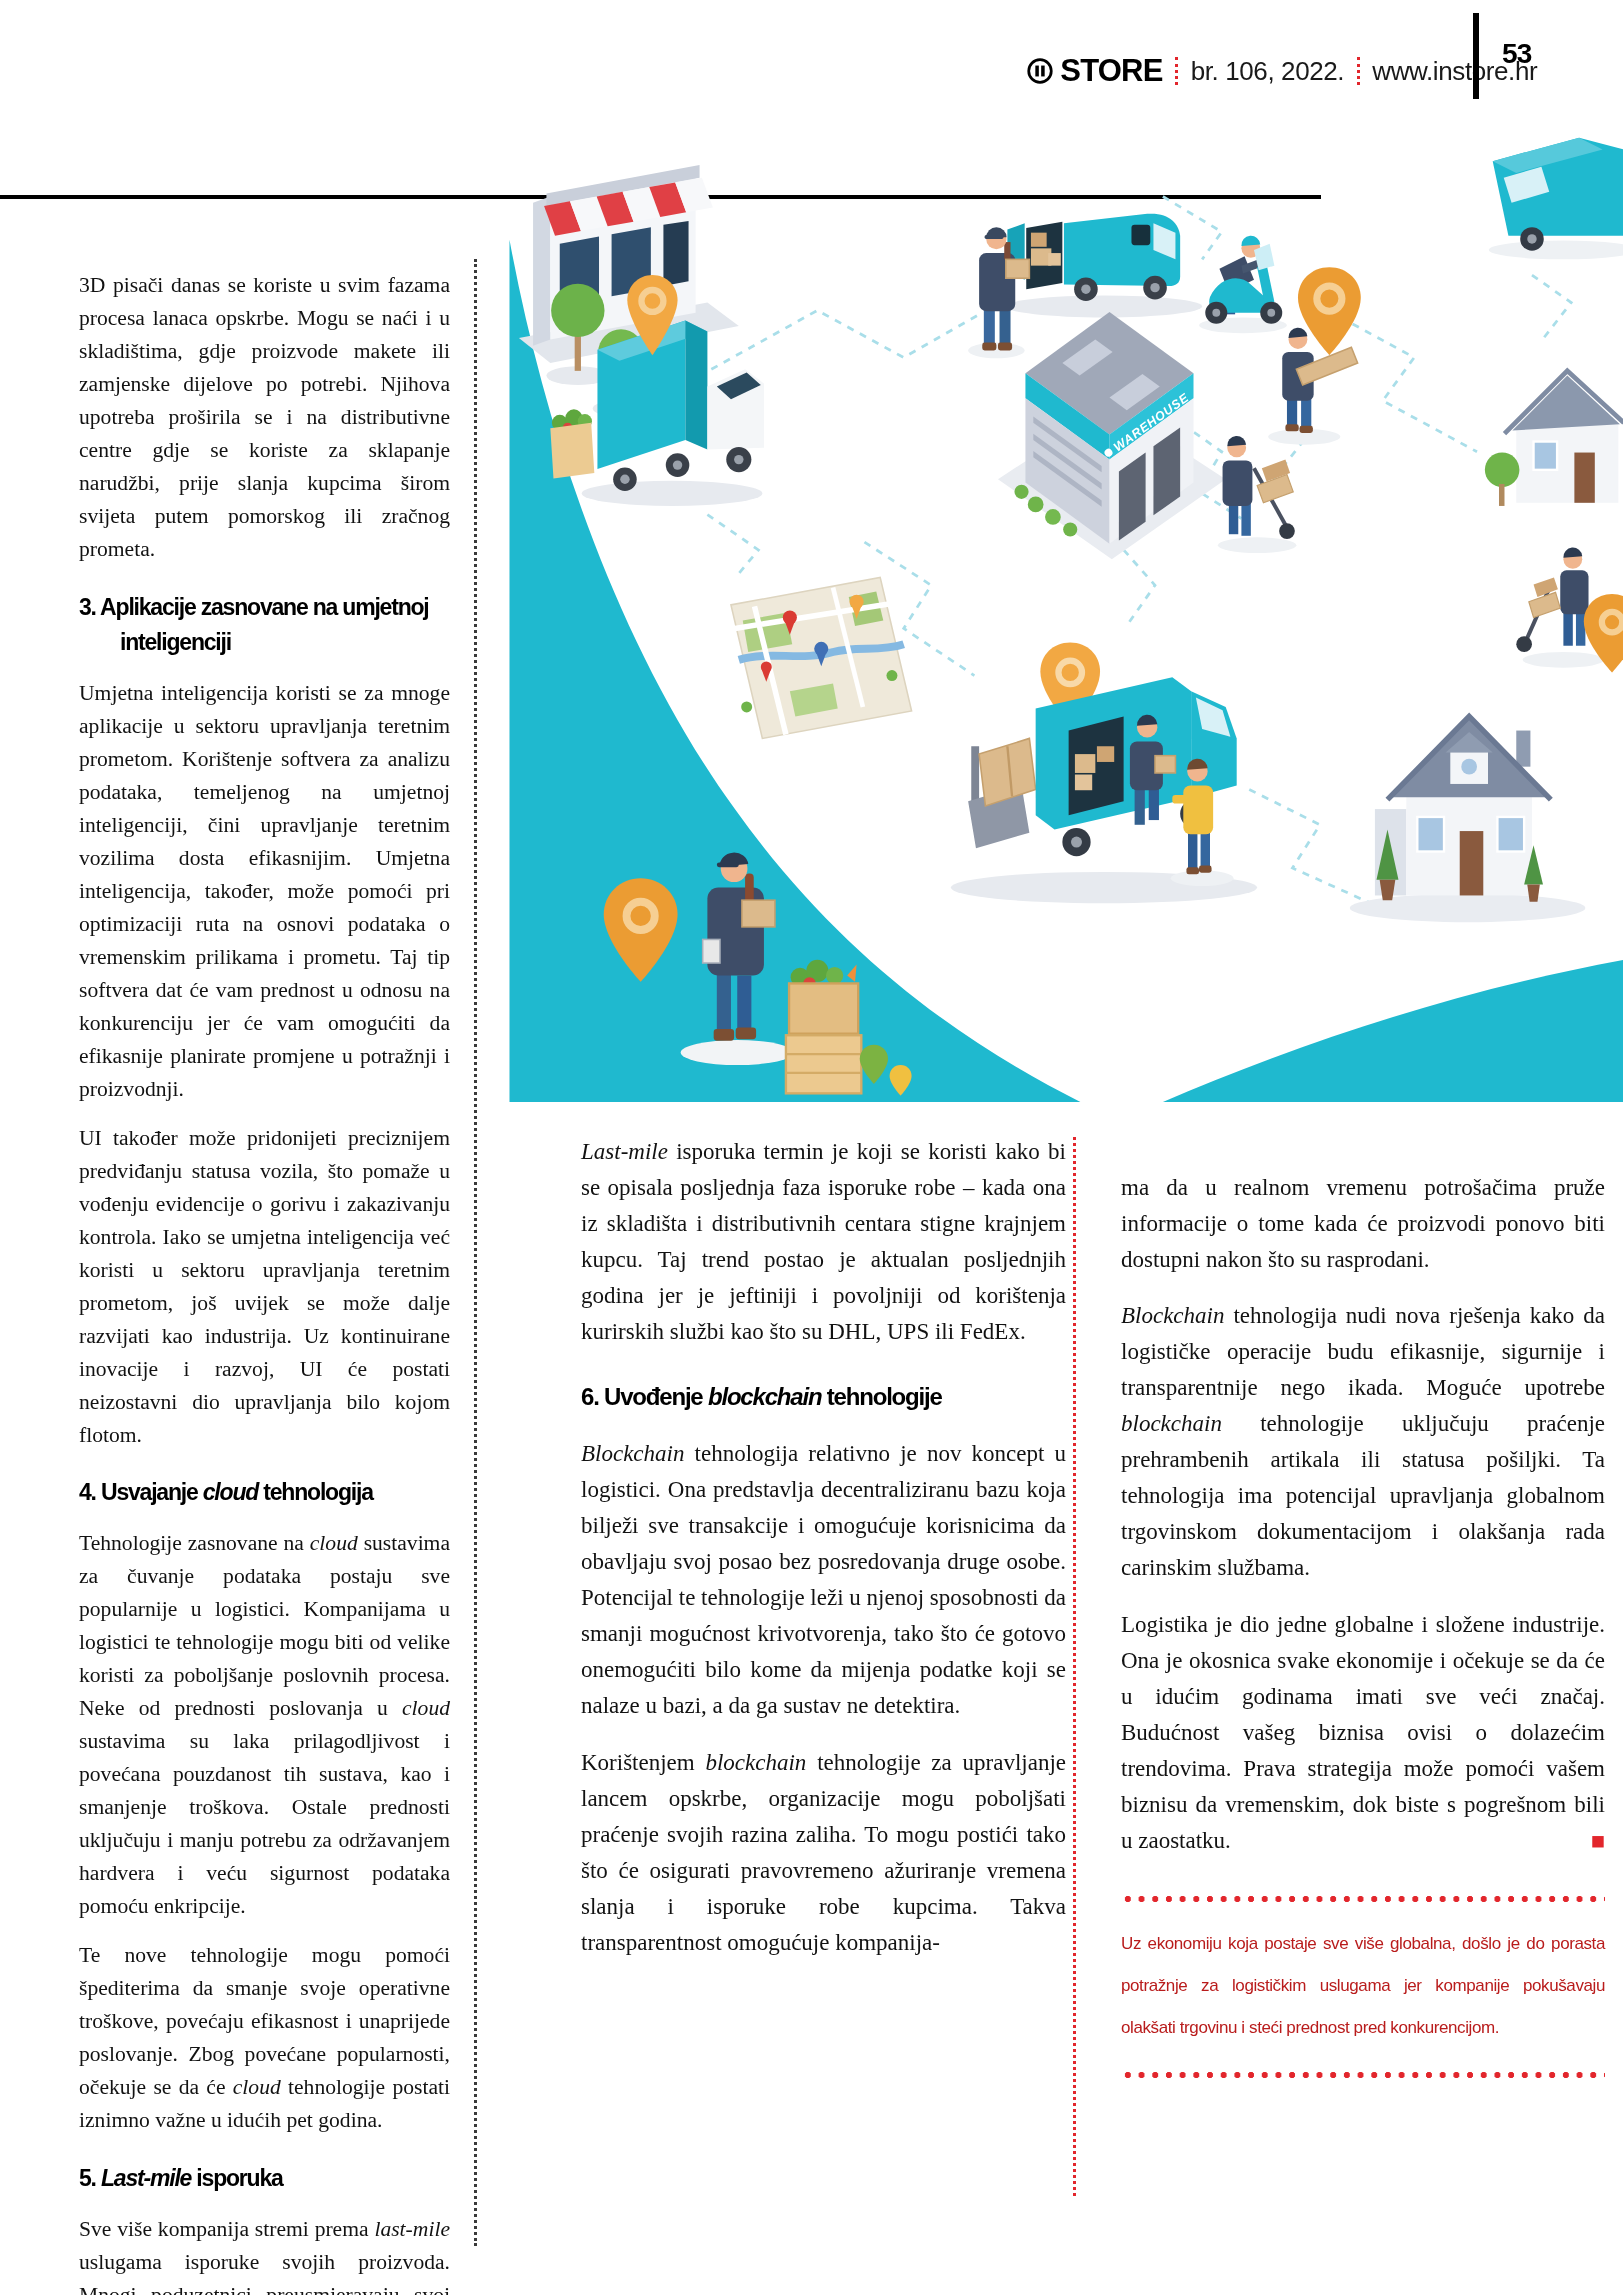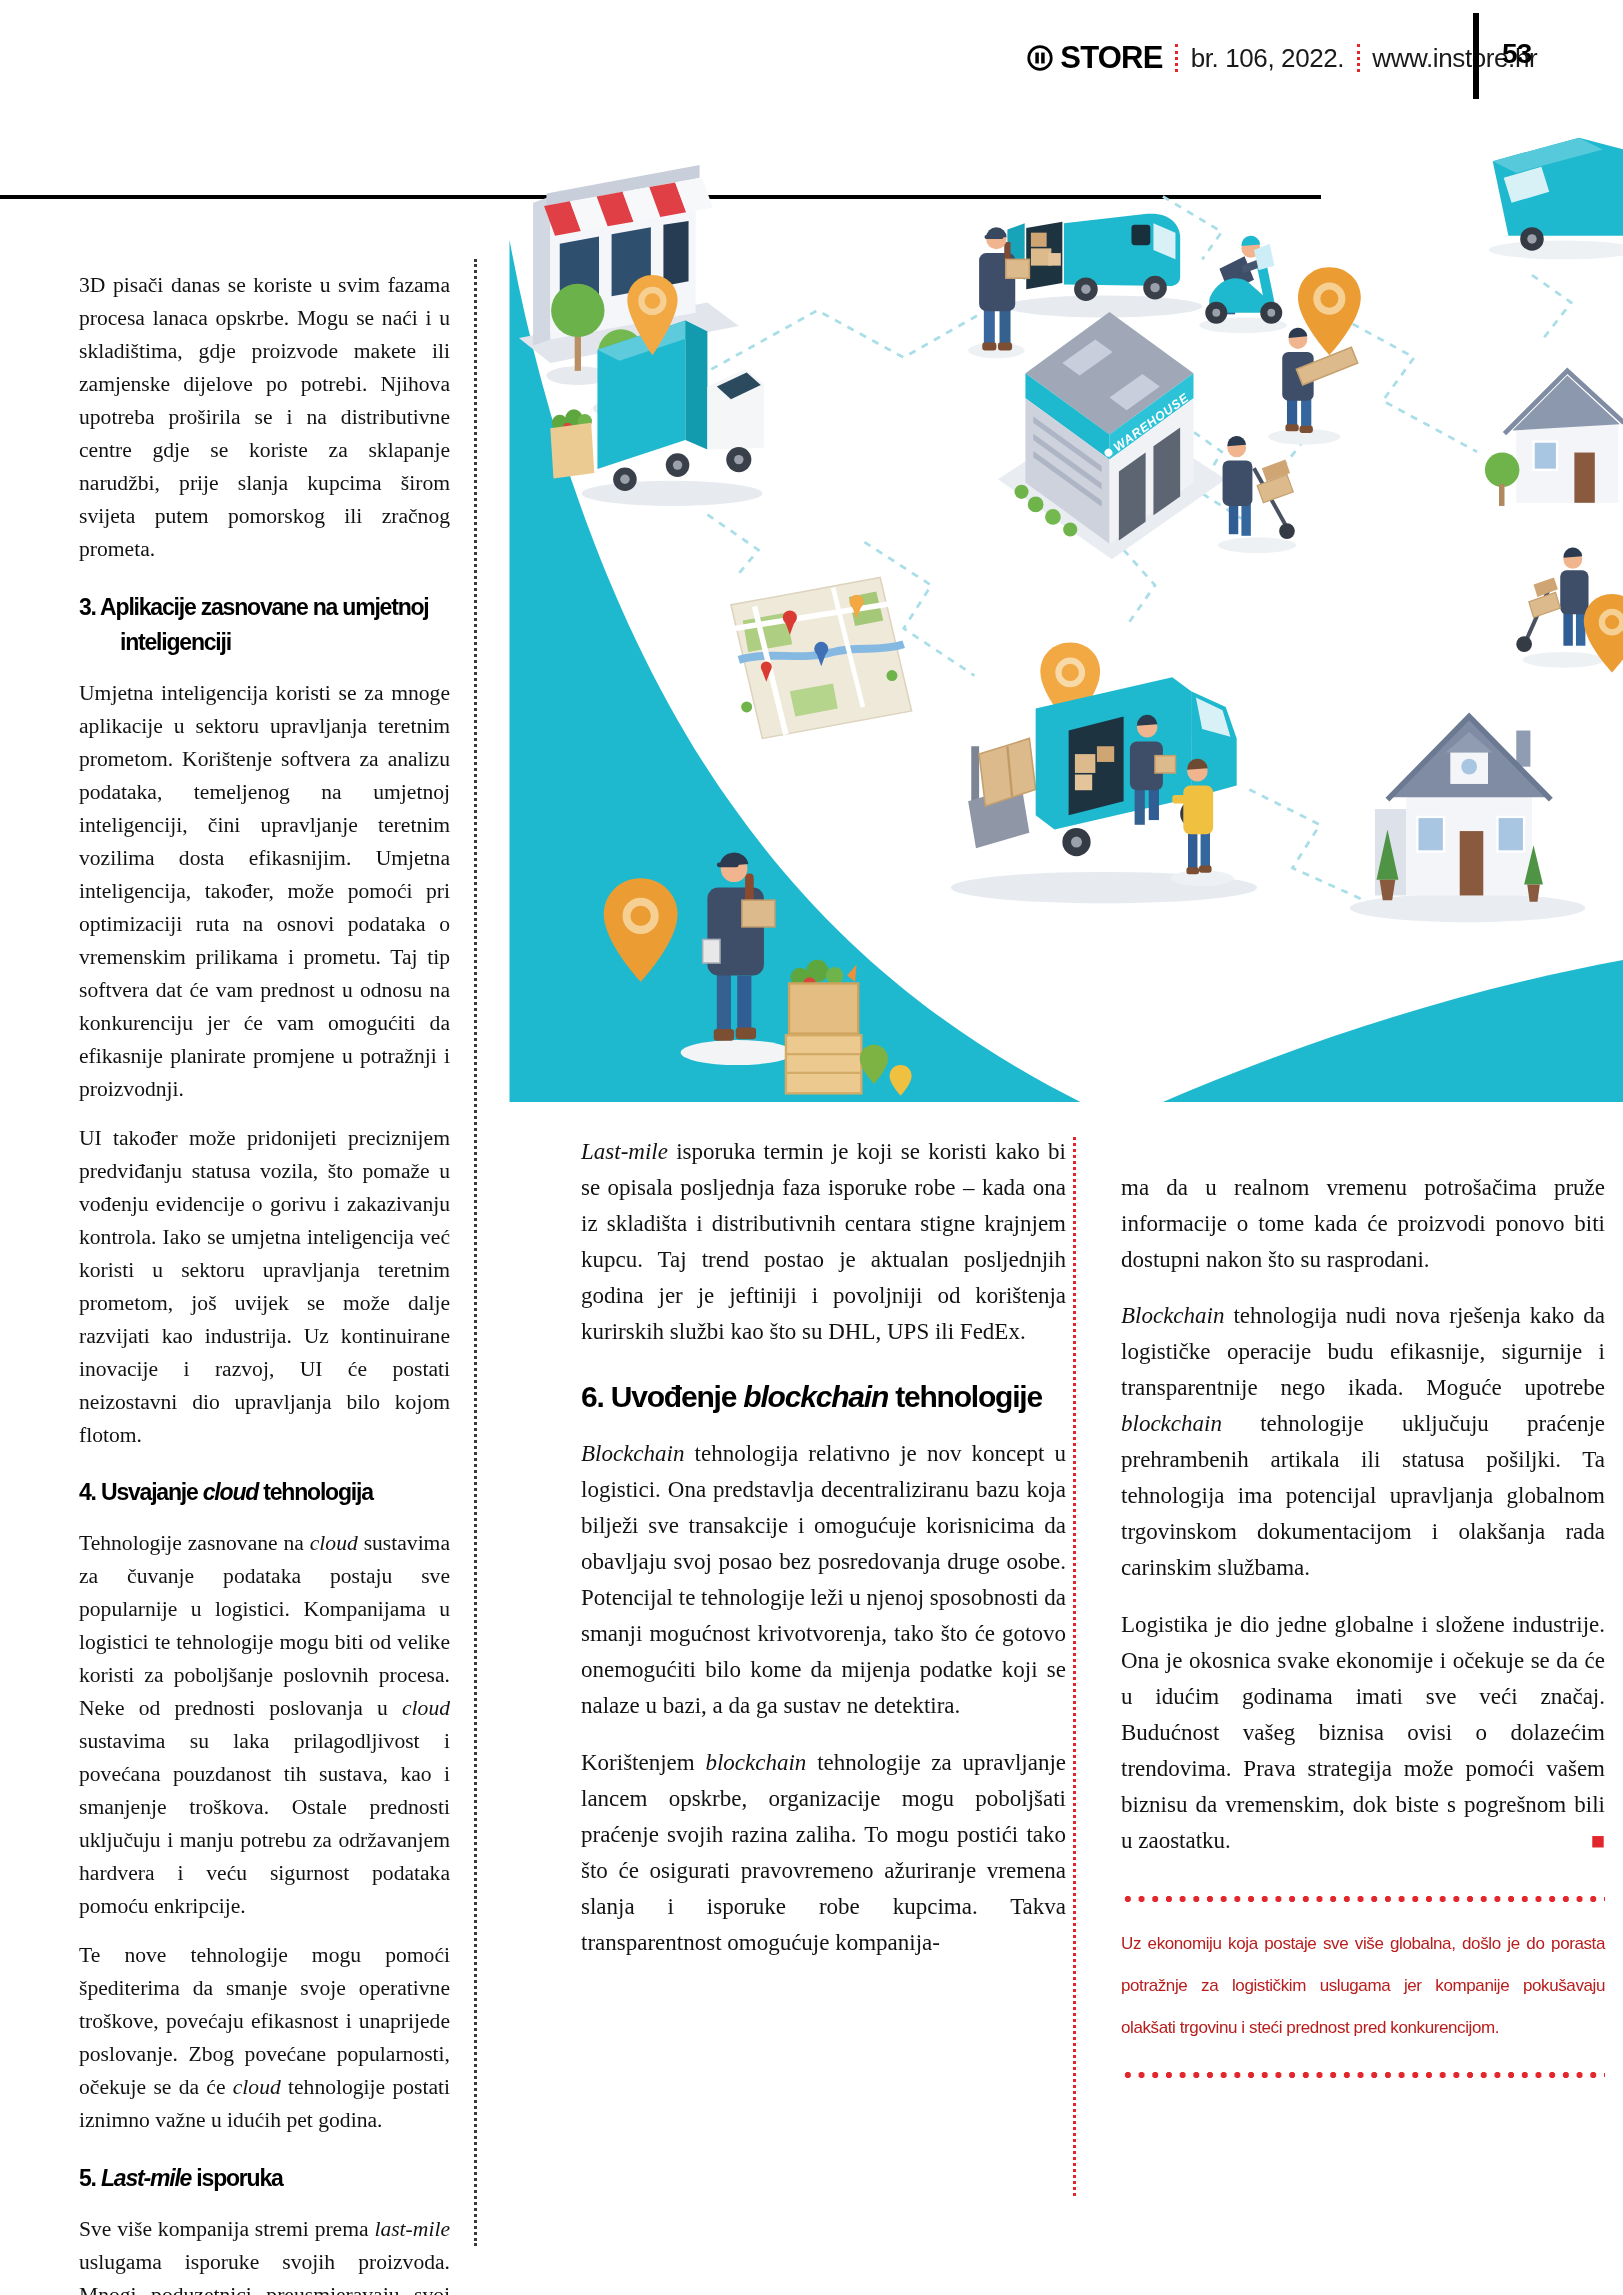--- a/index.html
+++ b/index.html
@@ -1,21 +1,21 @@
 <!DOCTYPE html>
 <html lang="hr" style="font-size:12.6px"><head>
 <meta charset="utf-8">
 <style>
   html,body{margin:0;padding:0;}
   body{
     width:1623px;height:2295px;position:relative;overflow:hidden;
     background:#ffffff;font-family:"Liberation Serif", serif;color:#121212;
   }
   
-  .header{position:absolute;left:1026px;top:36px;height:44px;display:flex;align-items:center;gap:12.6px;}
+  .header{position:absolute;left:1026px;top:49px;height:44px;display:flex;align-items:center;gap:12.6px;}
   .logo-wrap{display:flex;align-items:center;gap:6.3px;}
   .logo-store{font-family:"Liberation Sans",sans-serif;font-weight:bold;font-size:31px;letter-spacing:-0.8px;color:#000;}
   .hsep{display:inline-block;width:0;height:28px;border-left:3.1px dotted #e2262c;}
   .hmeta{font-family:"Liberation Sans",sans-serif;font-size:26px;color:#1a1a1a;letter-spacing:-0.4px;}
   .pagebar{position:absolute;left:1473px;top:12.6px;width:5.5px;height:86px;background:#000;}
   .pagenum{position:absolute;left:1502px;top:38px;font-family:"Liberation Sans",sans-serif;font-weight:bold;font-size:28px;color:#000000;letter-spacing:-0.8px;}
   .toprule{position:absolute;left:0;top:195px;width:1321px;height:3.9px;background:#000;}
   
   .vdot-black{position:absolute;left:474px;top:259px;height:1987px;width:0;border-left:3.1px dotted #3a3a3a;}
   .vdot-red{position:absolute;left:1073px;top:1137px;height:1059px;width:0;border-left:3.1px dotted #e2262c;}
@@ -26,21 +26,21 @@
   .col-narrow .para{margin-bottom:15.7px;}
   .col-mid{left:581px;top:1134px;width:485px;font-size:23px;line-height:36px;}
   .col-right{left:1093px;top:1170px;width:484px;font-size:23px;line-height:36px;margin-left:28px;}
   .col-mid .para,.col-right .para{margin-bottom:20.4px;}
   .heading{
     font-family:"Liberation Sans",sans-serif;font-weight:bold;color:#000;
     text-align:left;letter-spacing:-1.2px;
     padding-left:41px;text-indent:-41px;
   }
   .col-narrow .heading{font-size:23px;line-height:35px;margin:23.6px 0 17.3px;}
-  .col-mid .heading,.col-right .heading{font-size:30px;line-height:38px;margin:28px 0 20.4px;}
+  .col-mid .heading,.col-right .heading{font-size:24px;line-height:38px;margin:28px 0 20.4px;}
   .col > :first-child{margin-top:0;}
   .endmark{color:#e2262c;float:right;font-family:"Liberation Sans",sans-serif;font-size:23.6px;line-height:36px;}
   
   .callout{
     position:relative;font-family:"Liberation Sans",sans-serif;color:#b91c1c;
     font-size:17px;line-height:42px;letter-spacing:-0.4px;
     margin-top:36px;padding:28px 0 30px;text-align:justify;
   }
   .callout::before,.callout::after{
     content:"";position:absolute;left:0;right:0;height:7.9px;

